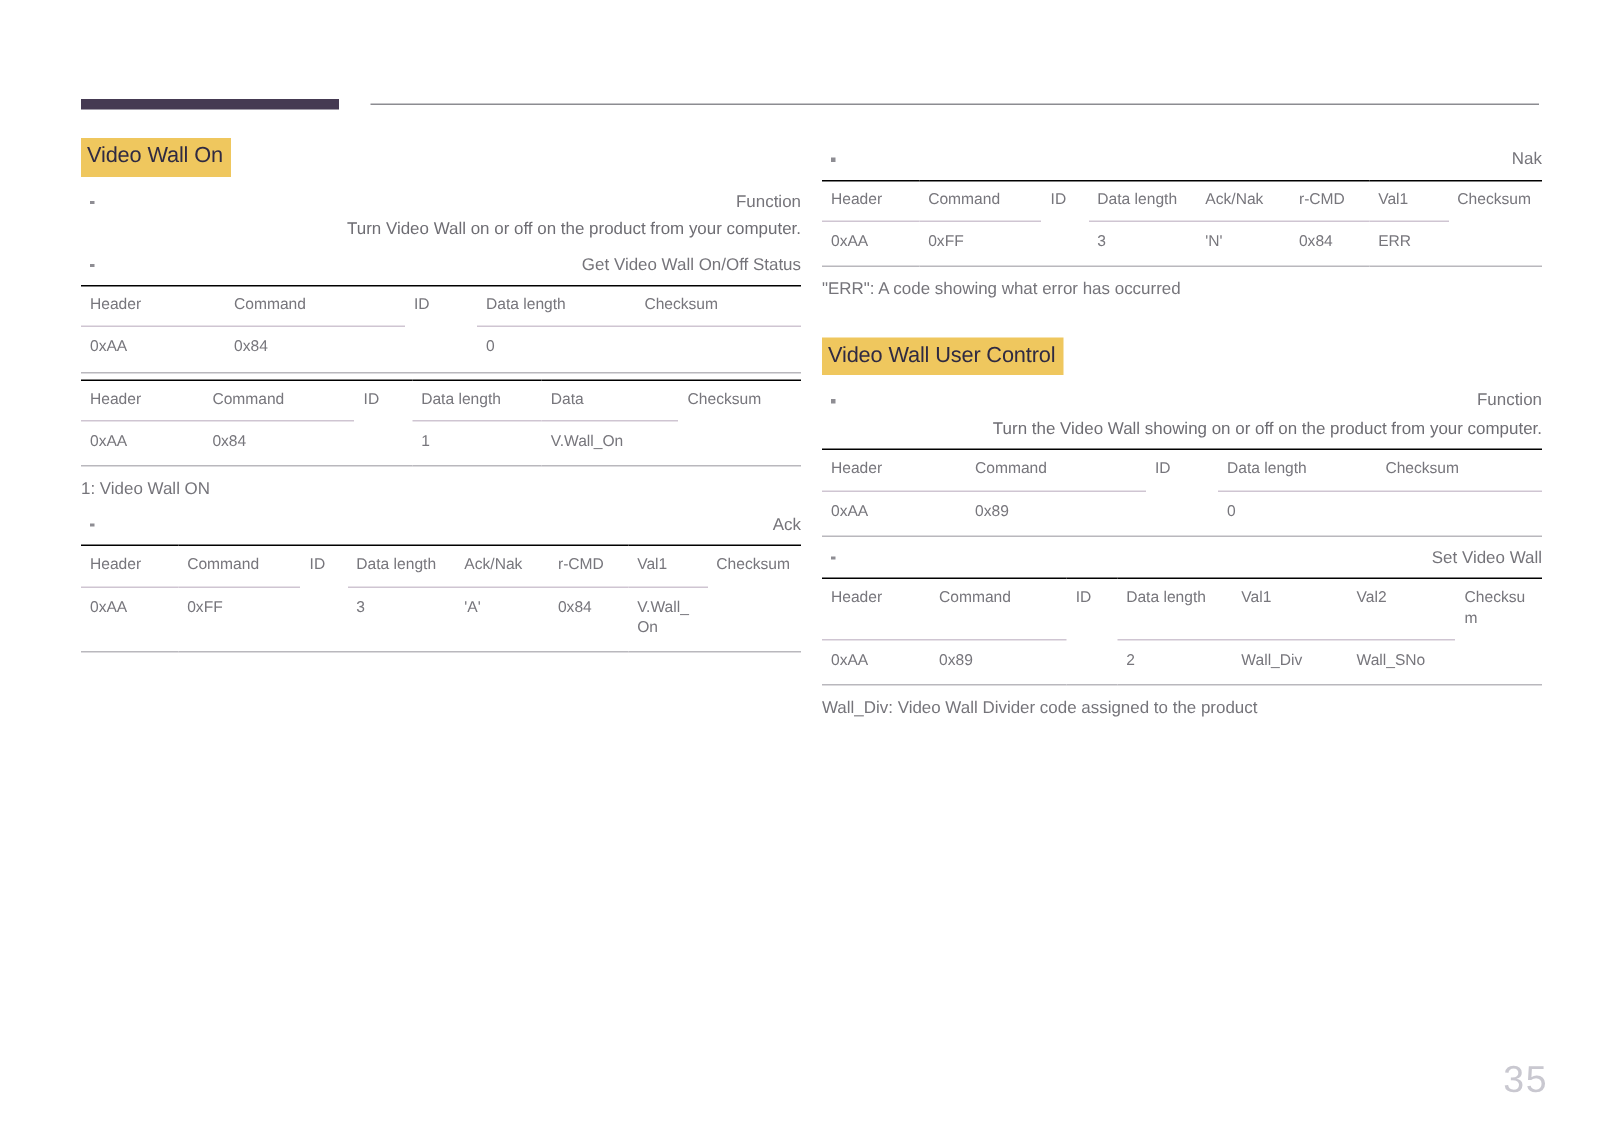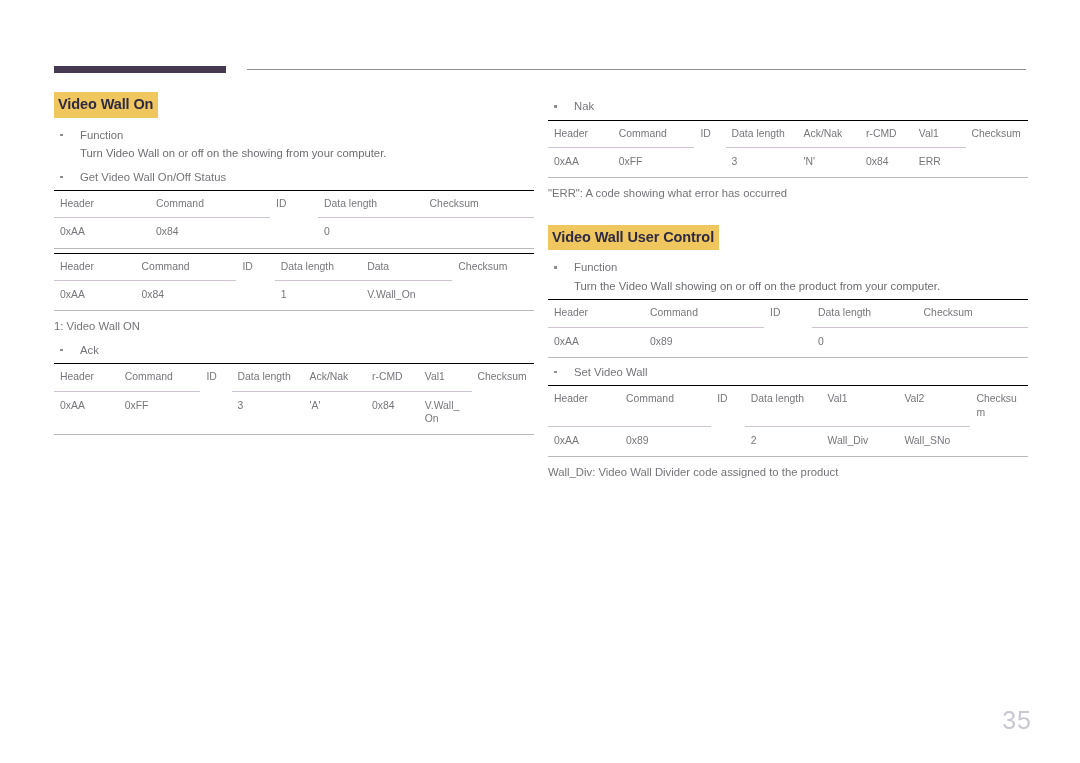--- a/index.html
+++ b/index.html
@@ -41,36 +41,37 @@
   }
   .col-left  { left: 54px;  width: 480px; }
   .col-right { left: 548px; width: 480px; }
 
   
   .sec-head {
     display: inline-block;
     background: #efc75e;
     color: #2f2a42;
     font-size: 14.5px;
-    font-weight: bold;
+    font-weight: normal;
     line-height: 1.42;
     padding: 2px 5px 3px 4px;
     letter-spacing: -0.1px;
     white-space: nowrap;
   }
   .sec-head-wrap { margin: 0 0 9px 0; }
 
   
   .bullet {
     position: relative;
     padding-left: 26px;
     font-size: 11.3px;
     line-height: 1.55;
     color: #75747a;
     margin: 6px 0 2px 0;
+    text-align: right;
   }
   .bullet::before {
     content: "";
     position: absolute;
     left: 6px;
     top: 7px;
     width: 2.5px;
     height: 2.5px;
     background: #8e8d93;
   }
@@ -139,21 +140,21 @@
 <div class="hdr-line"></div>
 
 <div class="col col-left">
 
   <div class="sec-head-wrap">
     <span class="sec-head">Video Wall On</span>
   </div>
 
   <div class="bullet">
     <span>Function</span>
-    <span class="sub">Turn Video Wall on or off on the showing from your computer.</span>
+    <span class="sub">Turn Video Wall on or off on the product from your computer.</span>
   </div>
 
   <div class="bullet">
     <span>Get Video Wall On/Off Status</span>
   </div>
 
   <div class="tbl-wrap">
     <table class="spec">
       <colgroup>
         <col style="width:20%">

